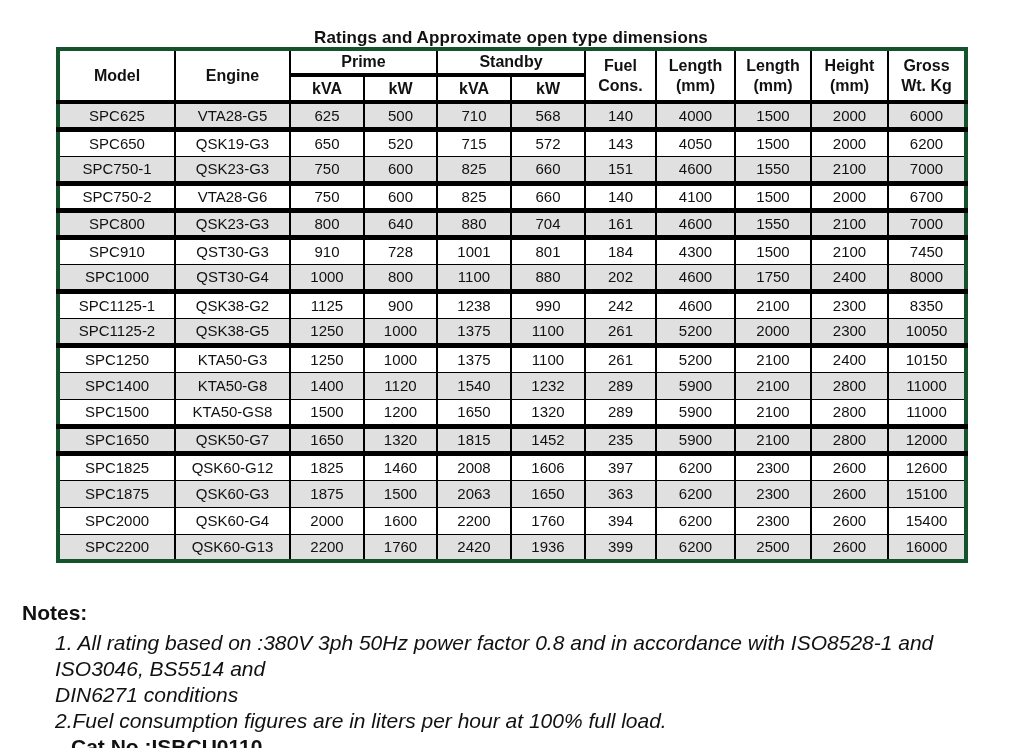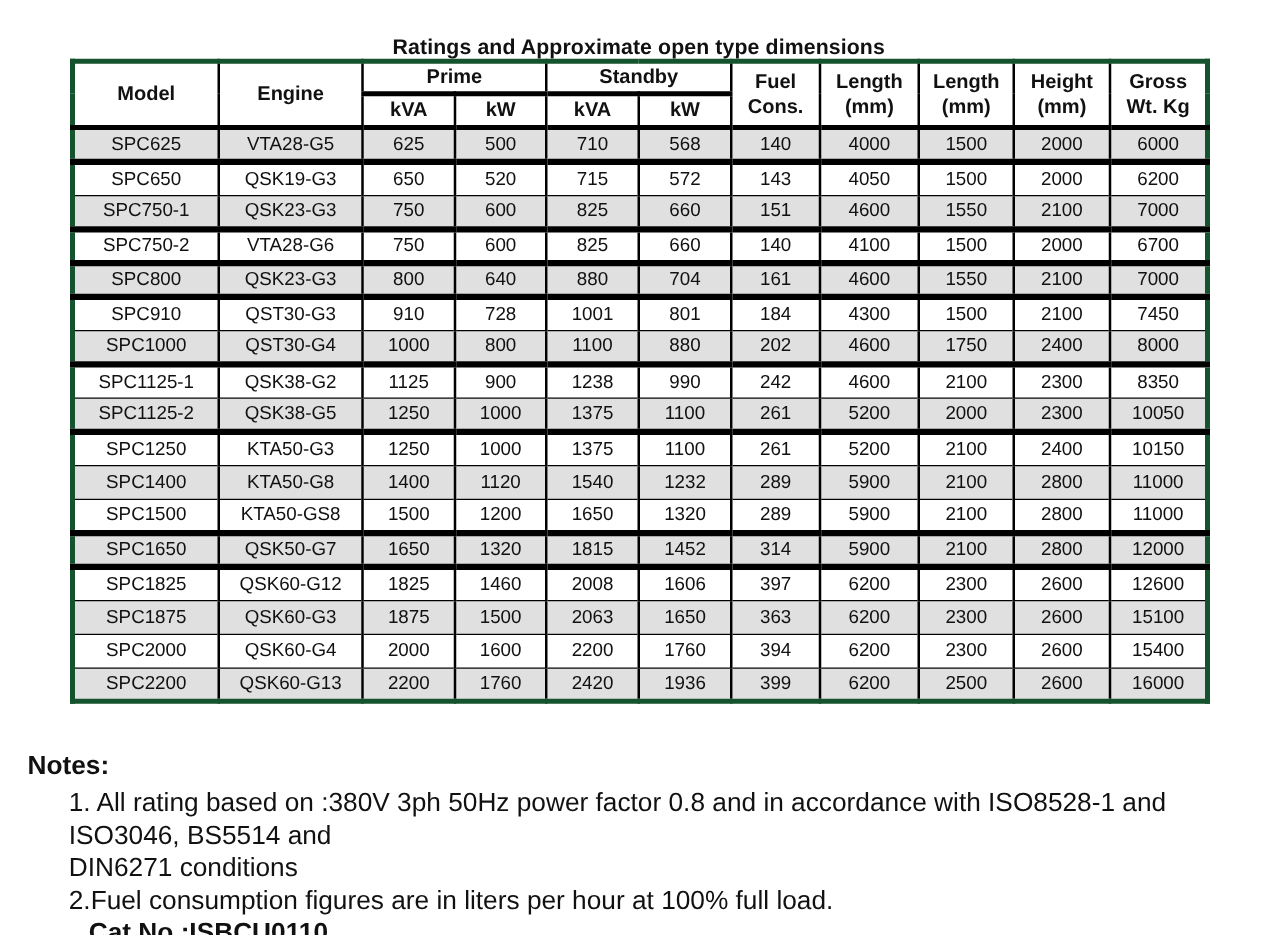--- a/index.html
+++ b/index.html
@@ -52,21 +52,21 @@
     font-size: 15px;
     height: 27px;
     background: #ffffff;
   }
   table.spec tbody tr.shaded td { background: #e0e0e0; }
   table.spec tbody tr:first-child td { border-top-width: 4px; }
   table.spec tbody tr.group-end td { border-bottom-width: 5px; }
 
   .notes { position: absolute; left: 22px; top: 601px; font-size: 21px; }
   .notes-heading { font-weight: bold; margin-bottom: 5px; }
-  .note-line { margin-left: 33px; line-height: 26px; }
+  .note-line { margin-left: 33px; line-height: 26px; font-style: italic; }
   .note-line.cont { margin-left: 33px; }
   .catno-line { margin-left: 49px; line-height: 26px; font-weight: bold; }
 </style>
 </head>
 <body>
 
 <div class="page">
 
   <div class="doc-title">Ratings and Approximate open type dimensions</div>
 
@@ -265,21 +265,21 @@
       <td>2800</td>
       <td>11000</td>
     </tr>
         <tr class="shaded group-end">
       <td>SPC1650</td>
       <td>QSK50-G7</td>
       <td>1650</td>
       <td>1320</td>
       <td>1815</td>
       <td>1452</td>
-      <td>314</td>
+      <td>235</td>
       <td>5900</td>
       <td>2100</td>
       <td>2800</td>
       <td>12000</td>
     </tr>
         <tr>
       <td>SPC1825</td>
       <td>QSK60-G12</td>
       <td>1825</td>
       <td>1460</td>

